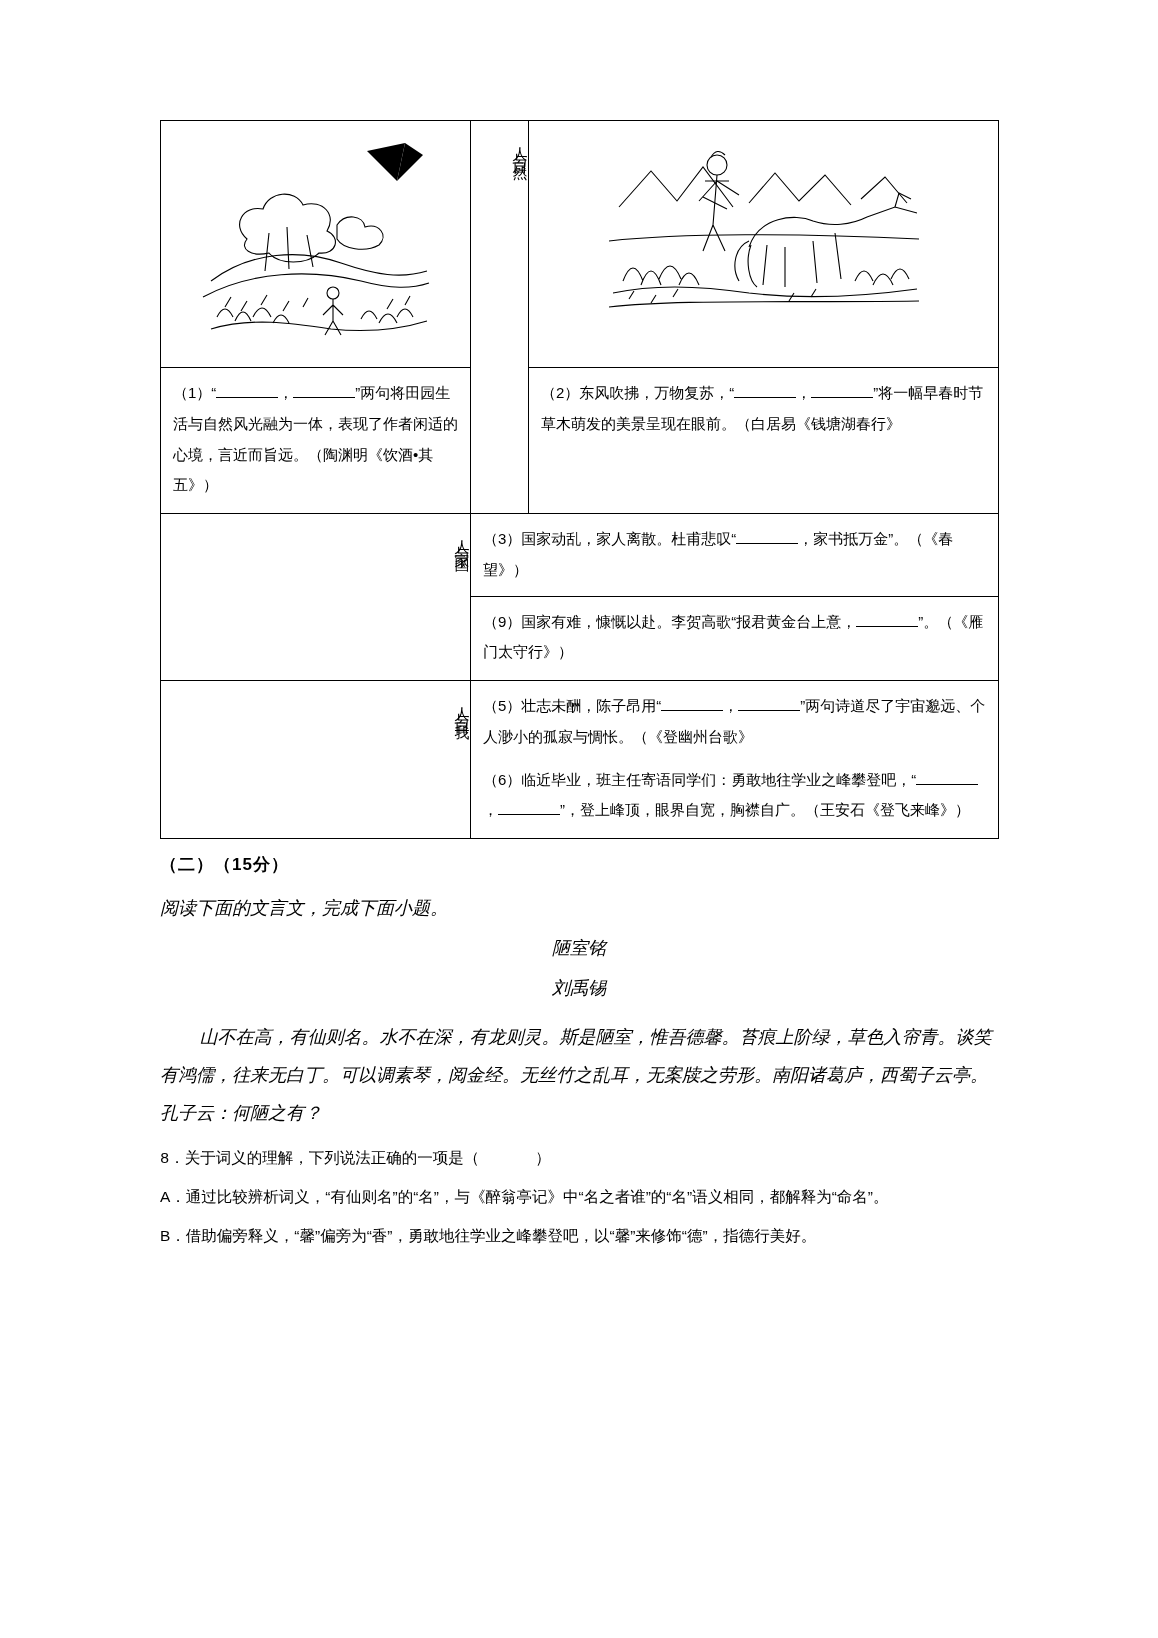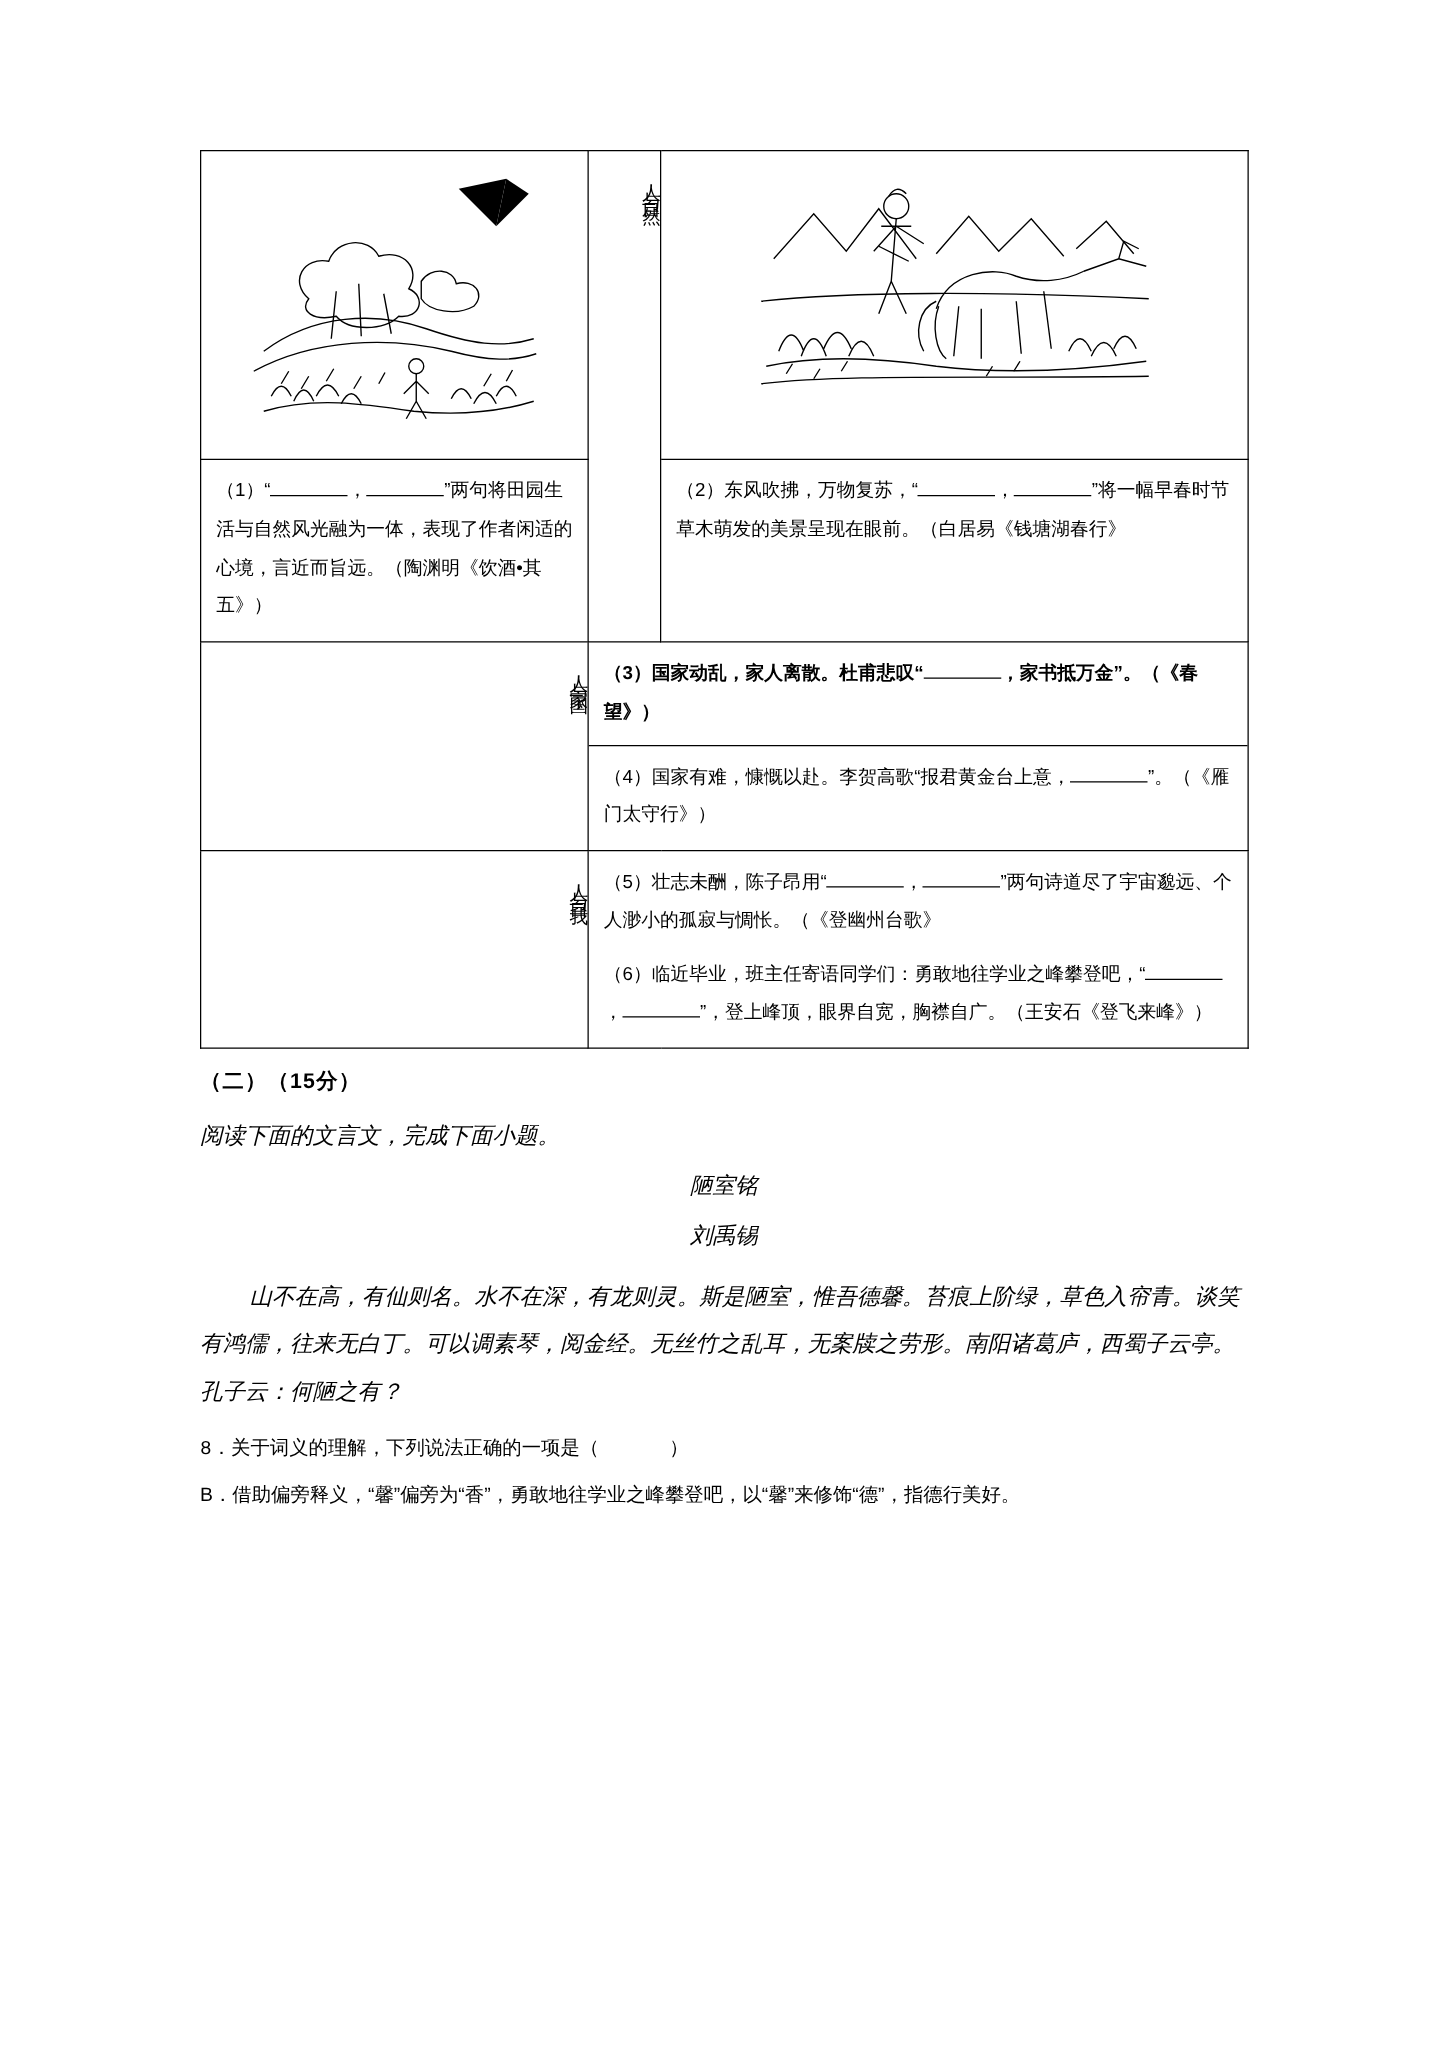--- a/index.html
+++ b/index.html
@@ -199,25 +199,25 @@
             <span>（2）东风吹拂，万物复苏，“</span><span class="blank"></span><span>，</span><span class="blank"></span><span>”将一幅早春时节草木萌发的美景呈现在眼前。（白居易《钱塘湖春行》</span>
           </div>
         </td>
       </tr>
 
       <tr>
         <td class="vert-cell">
           <span class="vert-label">人与家国</span>
         </td>
         <td colspan="2" style="padding:0">
-          <div class="cell-text" style="border-bottom:1px solid #000; padding-bottom:10px;font-weight:bold;">
+          <div class="cell-text" style="border-bottom:1px solid #000; padding-bottom:10px;">
             <span>（3）国家动乱，家人离散。杜甫悲叹“</span><span class="blank"></span><span>，家书抵万金”。（《春望》）</span>
           </div>
           <div class="cell-text">
-            <span>（4）国家有难，慷慨以赴。李贺高歌“报君黄金台上意，</span><span class="blank"></span><span>”。（《雁门太守行》）</span>
+            <span>（9）国家有难，慷慨以赴。李贺高歌“报君黄金台上意，</span><span class="blank"></span><span>”。（《雁门太守行》）</span>
           </div>
         </td>
       </tr>
 
       <tr>
         <td class="vert-cell">
           <span class="vert-label">人与自我</span>
         </td>
         <td colspan="2" style="padding:0">
           <div class="cell-text">
@@ -233,16 +233,17 @@
 
     <div class="sec-title">（二）（15分）</div>
     <div class="para">阅读下面的文言文，完成下面小题。</div>
     <div class="para center" style="">陋室铭</div>
     <div class="para center">刘禹锡</div>
     <div class="para indent2" style="margin-top:12px">山不在高，有仙则名。水不在深，有龙则灵。斯是陋室，惟吾德馨。苔痕上阶绿，草色入帘青。谈笑有鸿儒，往来无白丁。可以调素琴，阅金经。无丝竹之乱耳，无案牍之劳形。南阳诸葛庐，西蜀子云亭。孔子云：何陋之有？</div>
 
     <div class="q-num">
       <span>8．关于词义的理解，下列说法正确的一项是（</span><span class="paren-blank"></span><span>）</span>
     </div>
+    <div class="opt">A．通过比较辨析词义，“有仙则名”的“名”，与《醉翁亭记》中“名之者谁”的“名”语义相同，都解释为“命名”。</div>
     <div class="opt">B．借助偏旁释义，“馨”偏旁为“香”，勇敢地往学业之峰攀登吧，以“馨”来修饰“德”，指德行美好。</div>
 
   </div>
 </div>
 
 </body></html>

